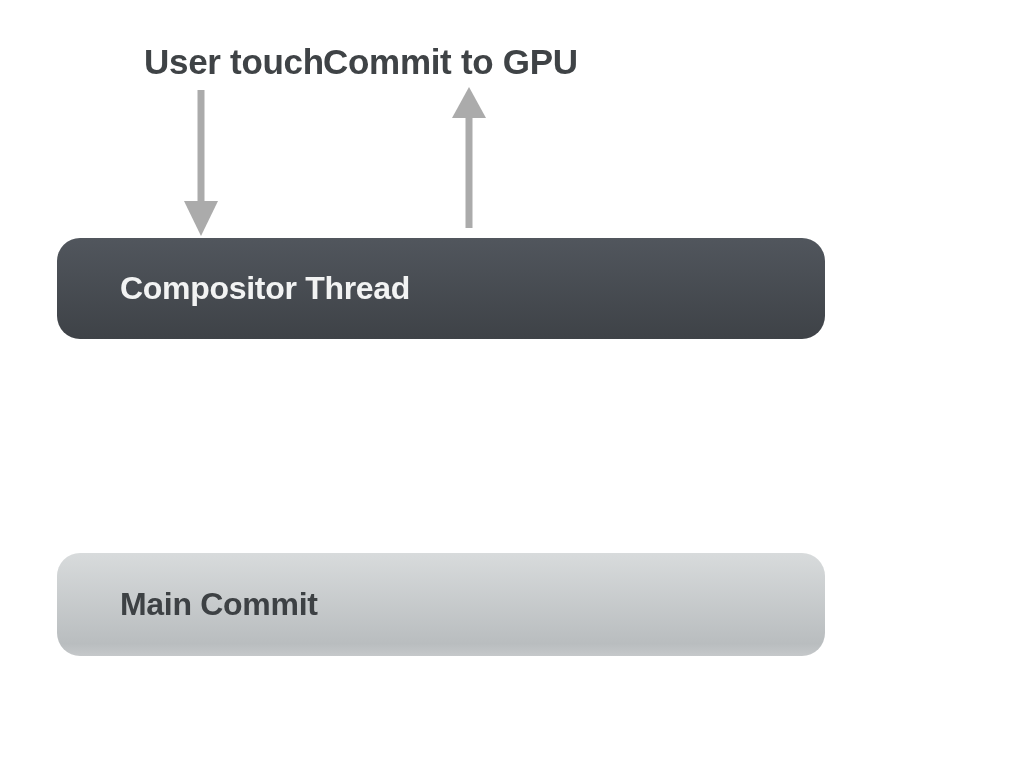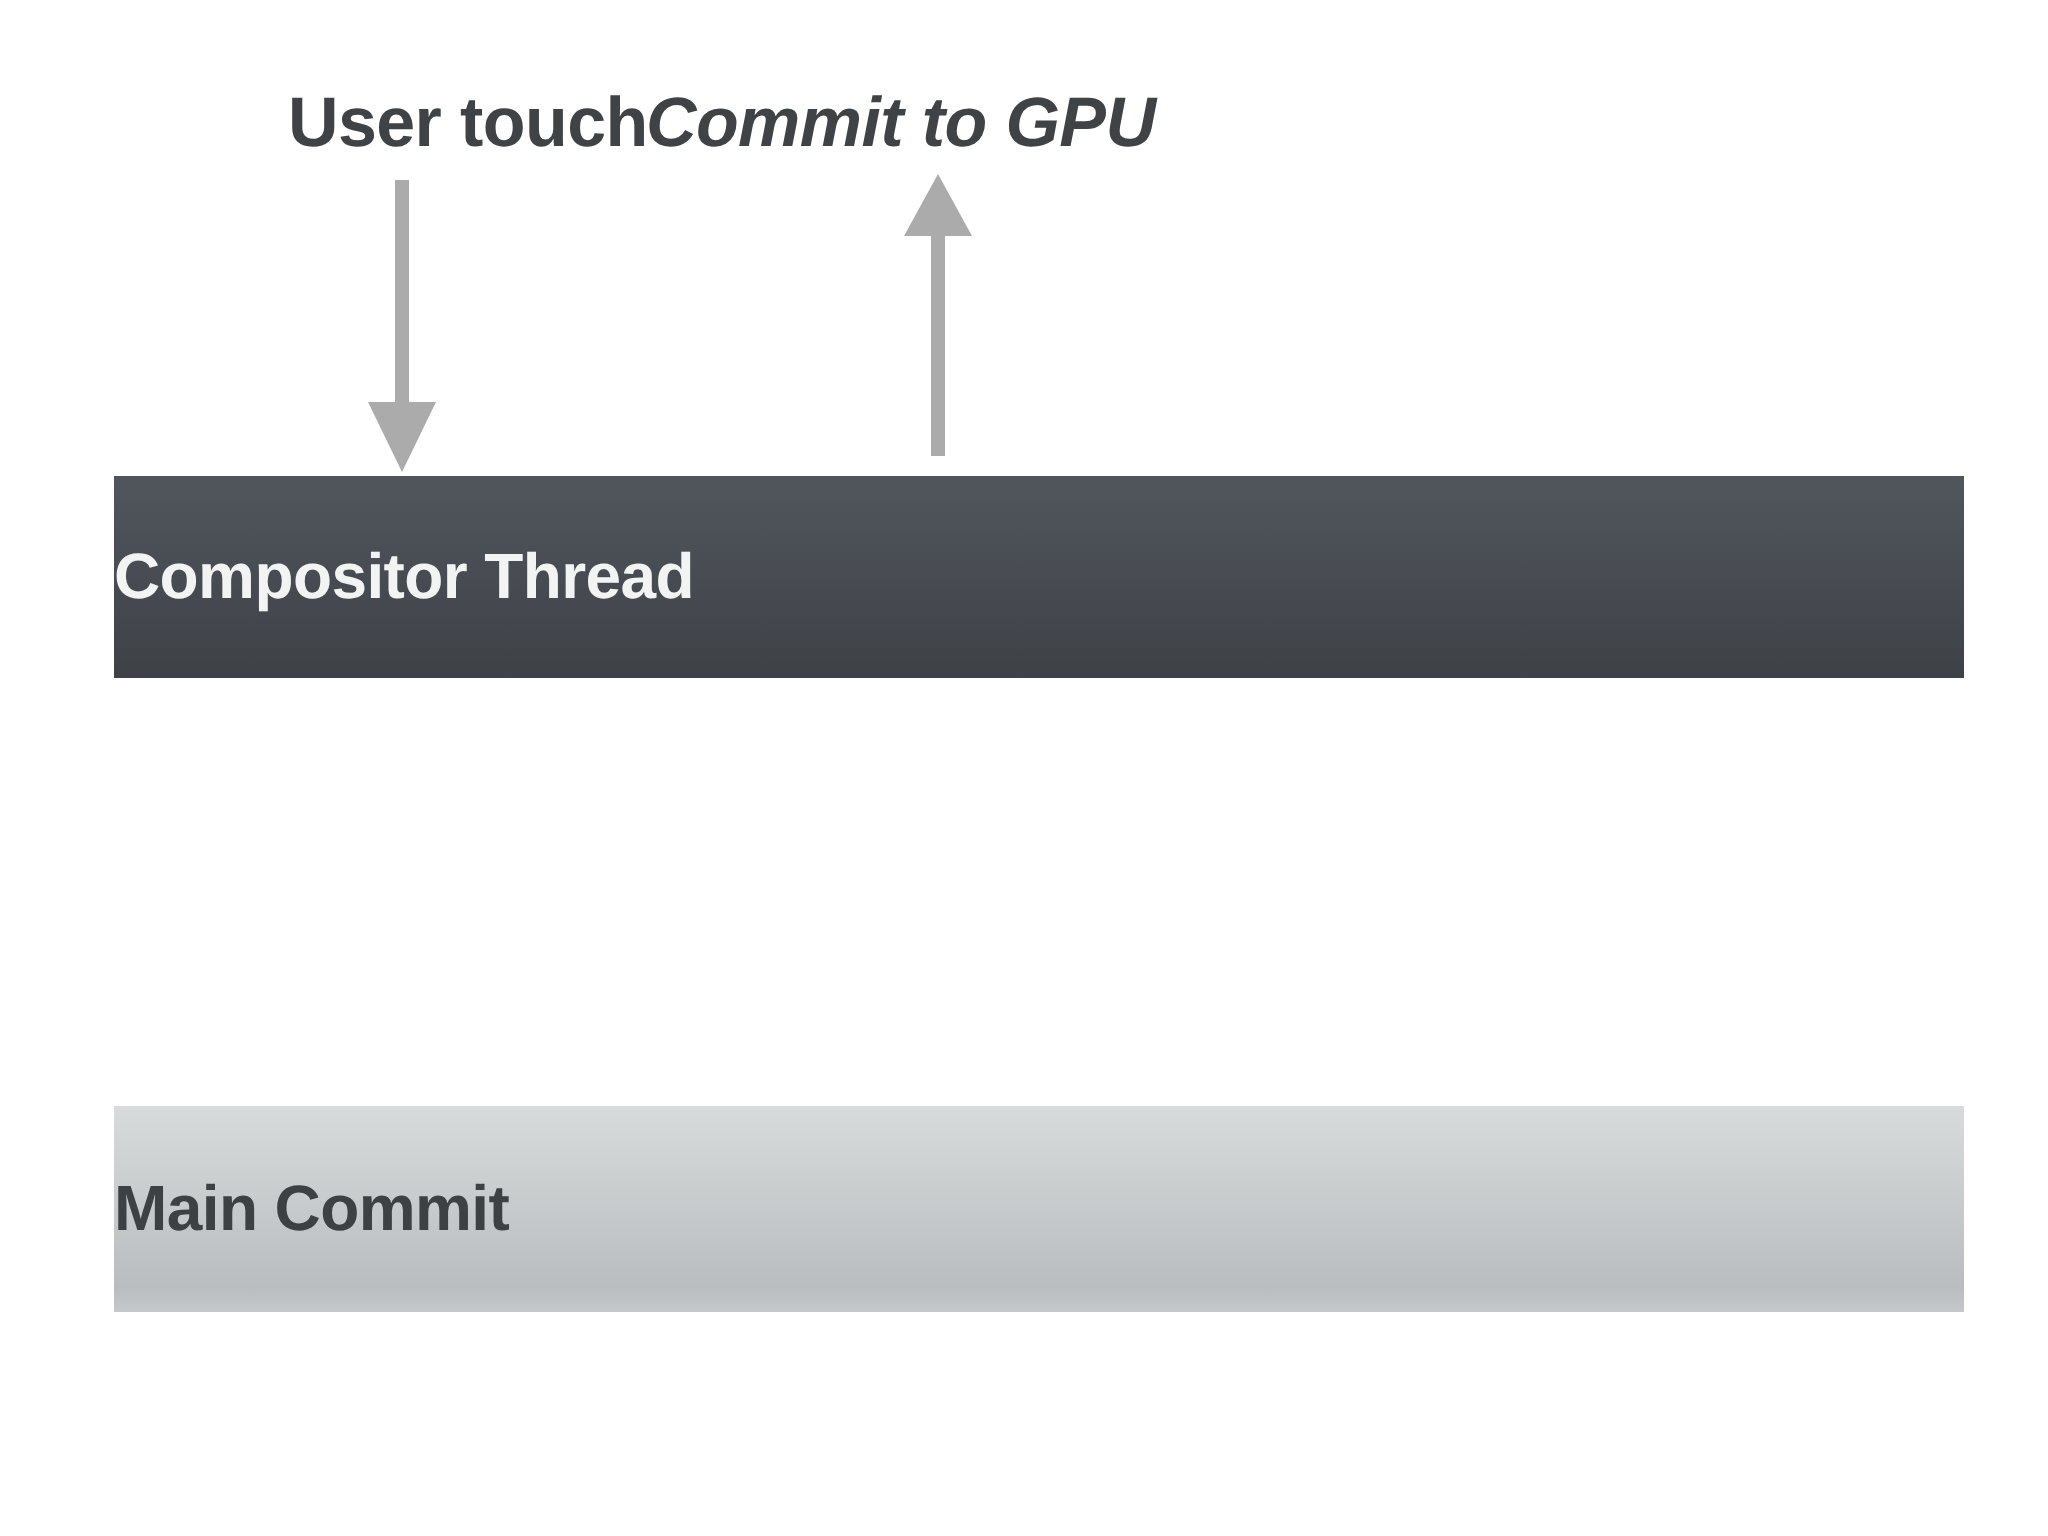--- a/index.html
+++ b/index.html
@@ -28,36 +28,38 @@
   .top-label{
     position:absolute;
     top:42px;
     font-size:35px;
     font-weight:700;
     letter-spacing:-0.3px;
     color:var(--label-text);
     white-space:nowrap;
   }
   #label-user-touch{left:105px;margin-left:39px;}
-  #label-commit-gpu{left:323px;font-style:italic;}
+  #label-commit-gpu{left:323px;}
   .arrow{
     position:absolute;
     display:block;
   }
   #arrow-user-touch{left:183px;top:90px;}
   #arrow-commit-gpu{left:452px;top:87px;}
   .arrow svg{display:block;}
   .arrow .arrow-shape{fill:var(--arrow);}
   .thread-bar{
     position:absolute;
     left:57px;
-    width:925px;
+    width:768px;
     display:flex;
     align-items:center;
     box-sizing:border-box;
+    padding-left:63px;
+    border-radius:23px;
   }
   #bar-compositor{
     top:238px;
     height:101px;
     background:linear-gradient(to bottom,var(--compositor-bar-top),var(--compositor-bar-bottom));
   }
   #bar-compositor .thread-bar-label{color:var(--compositor-text);}
   #bar-main{
     top:553px;
     height:103px;

